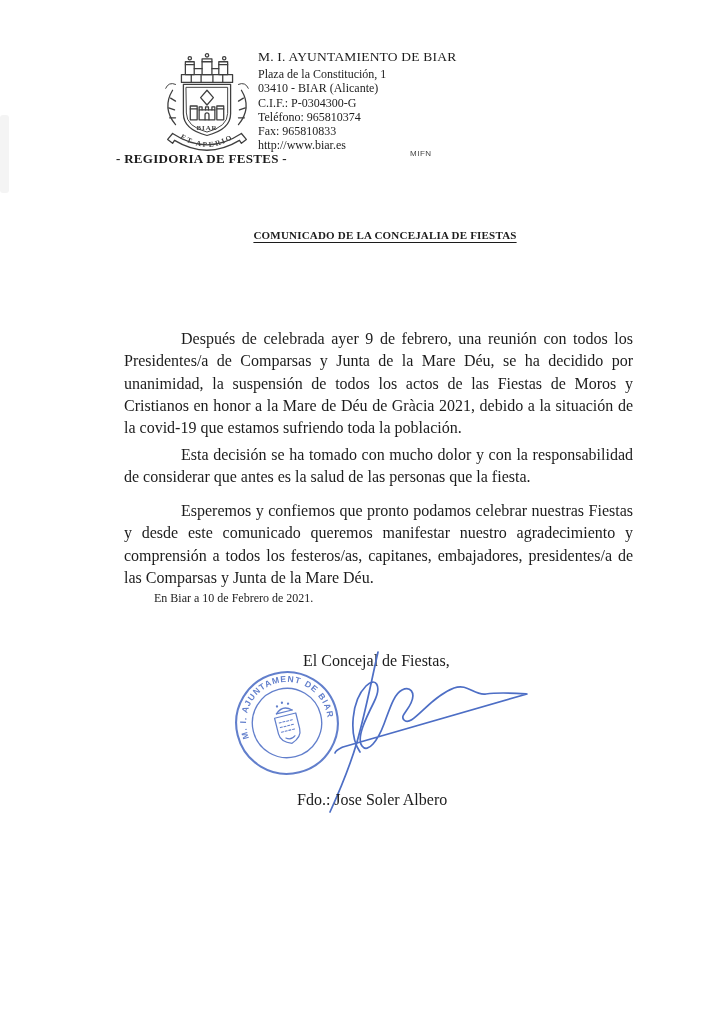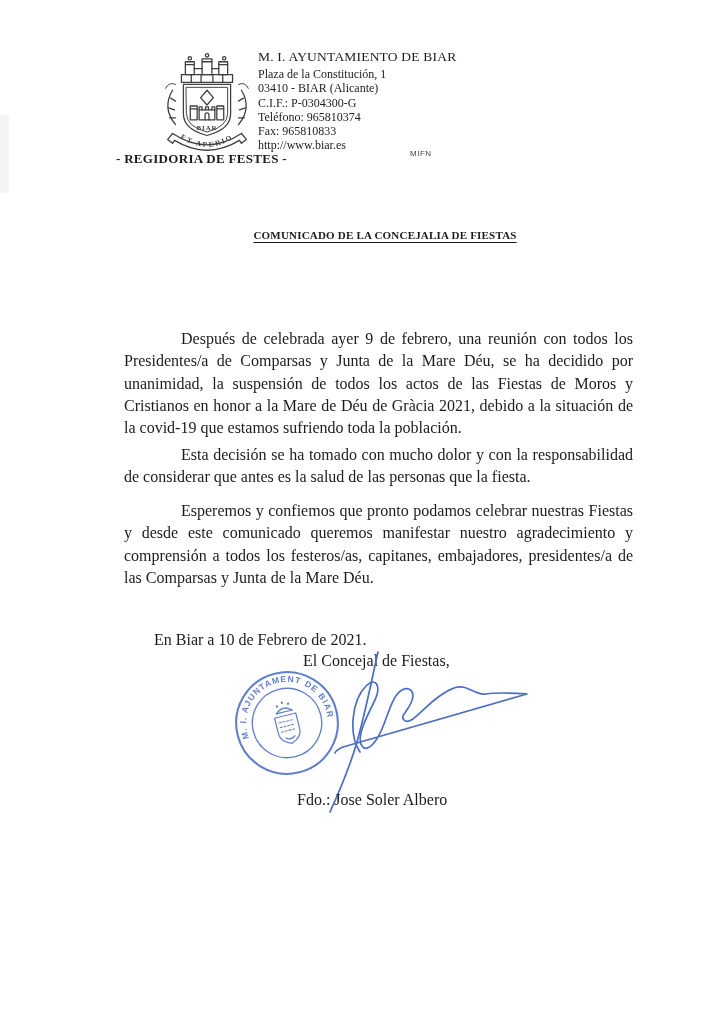--- a/index.html
+++ b/index.html
@@ -31,21 +31,21 @@
     letter-spacing:.2px;
   }
   
   .body-par{
     left:112px;width:509px;
     font-size:16px;line-height:22.3px;
     text-align:justify;text-indent:57px;
     margin:12px;
   }
   .p1{top:316px;} .p2{top:432px;} .p3{top:488px;}
-  .date-line{left:154px;top:591px;font-size:16px;margin-top:40px;}
+  .date-line{left:154px;top:591px;font-size:12px;}
   .sig-role{left:303px;top:652px;font-size:16px;}
   .sig-name{left:297px;top:771px;font-size:16px;margin-top:20px;}
   .stamp-svg{left:230px;top:666px;opacity:.88;}
   .signature-svg{left:308px;top:646px;}
   svg{display:block;}
 </style>
 </head>
 <body>
 
 <div class="page">

